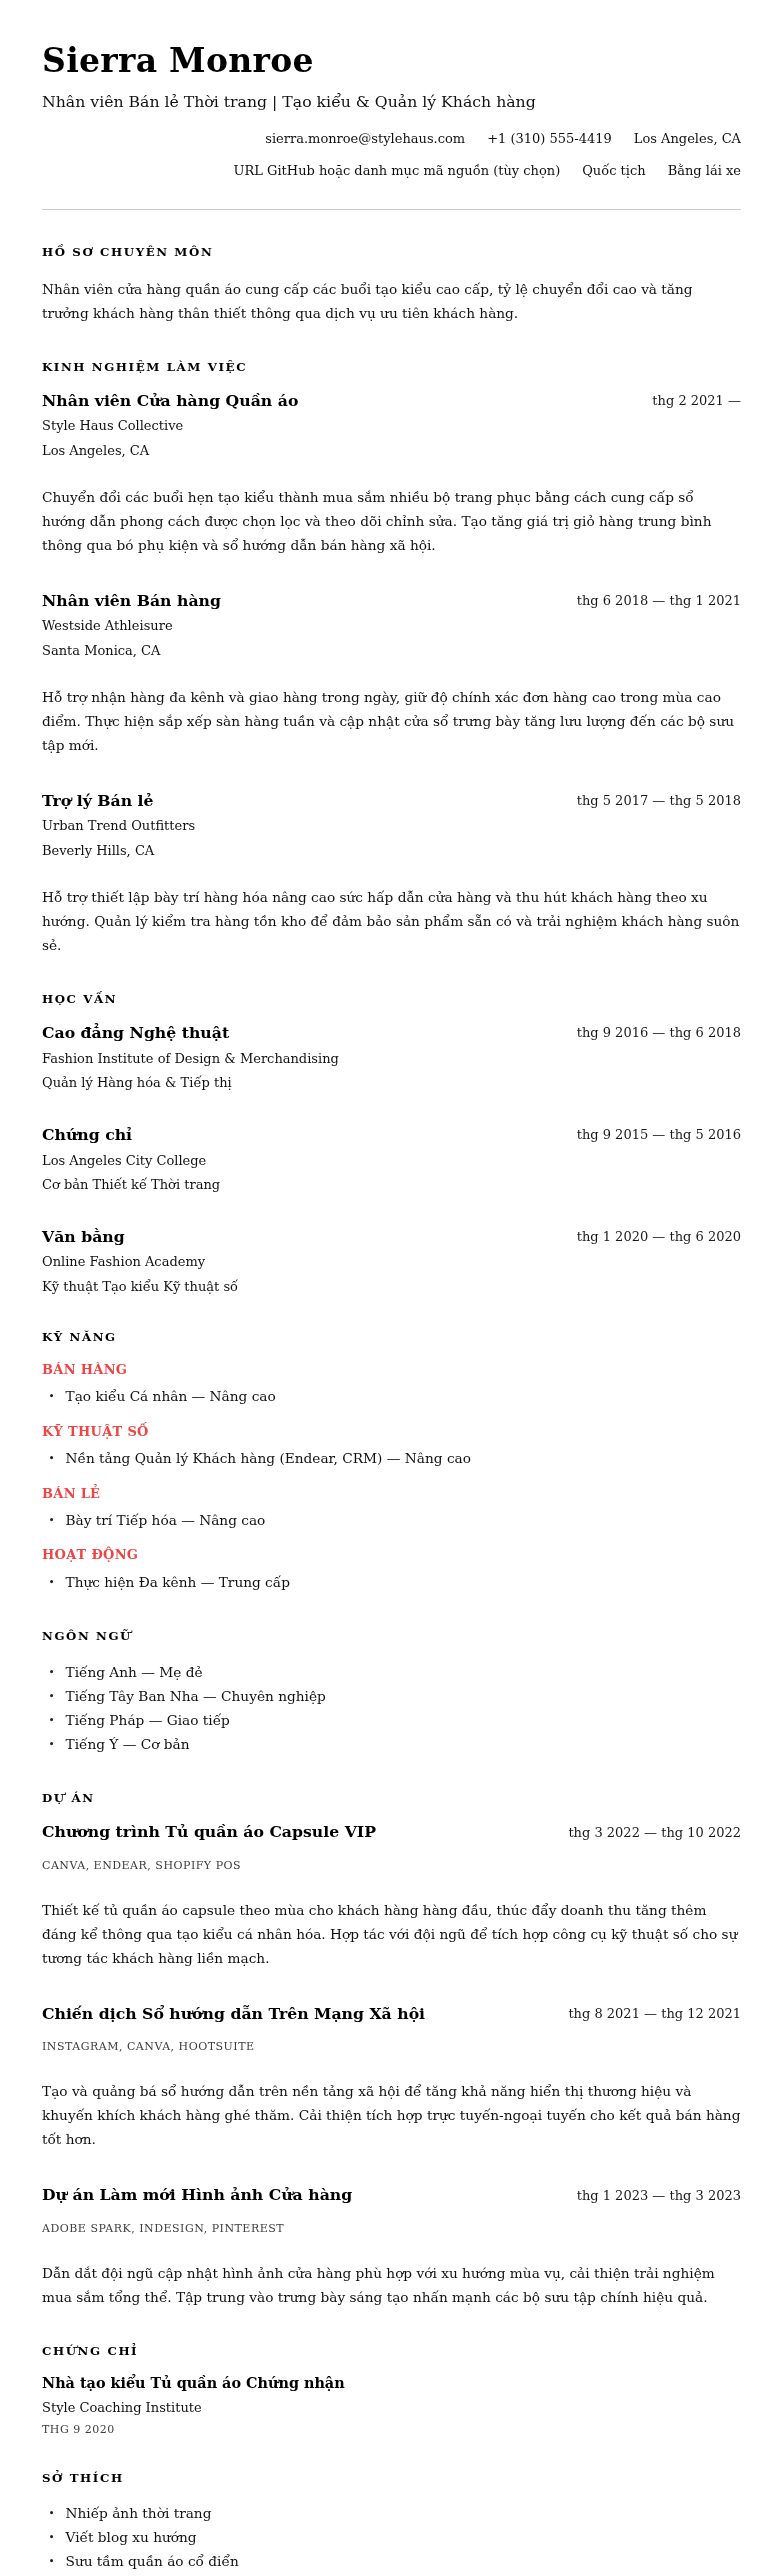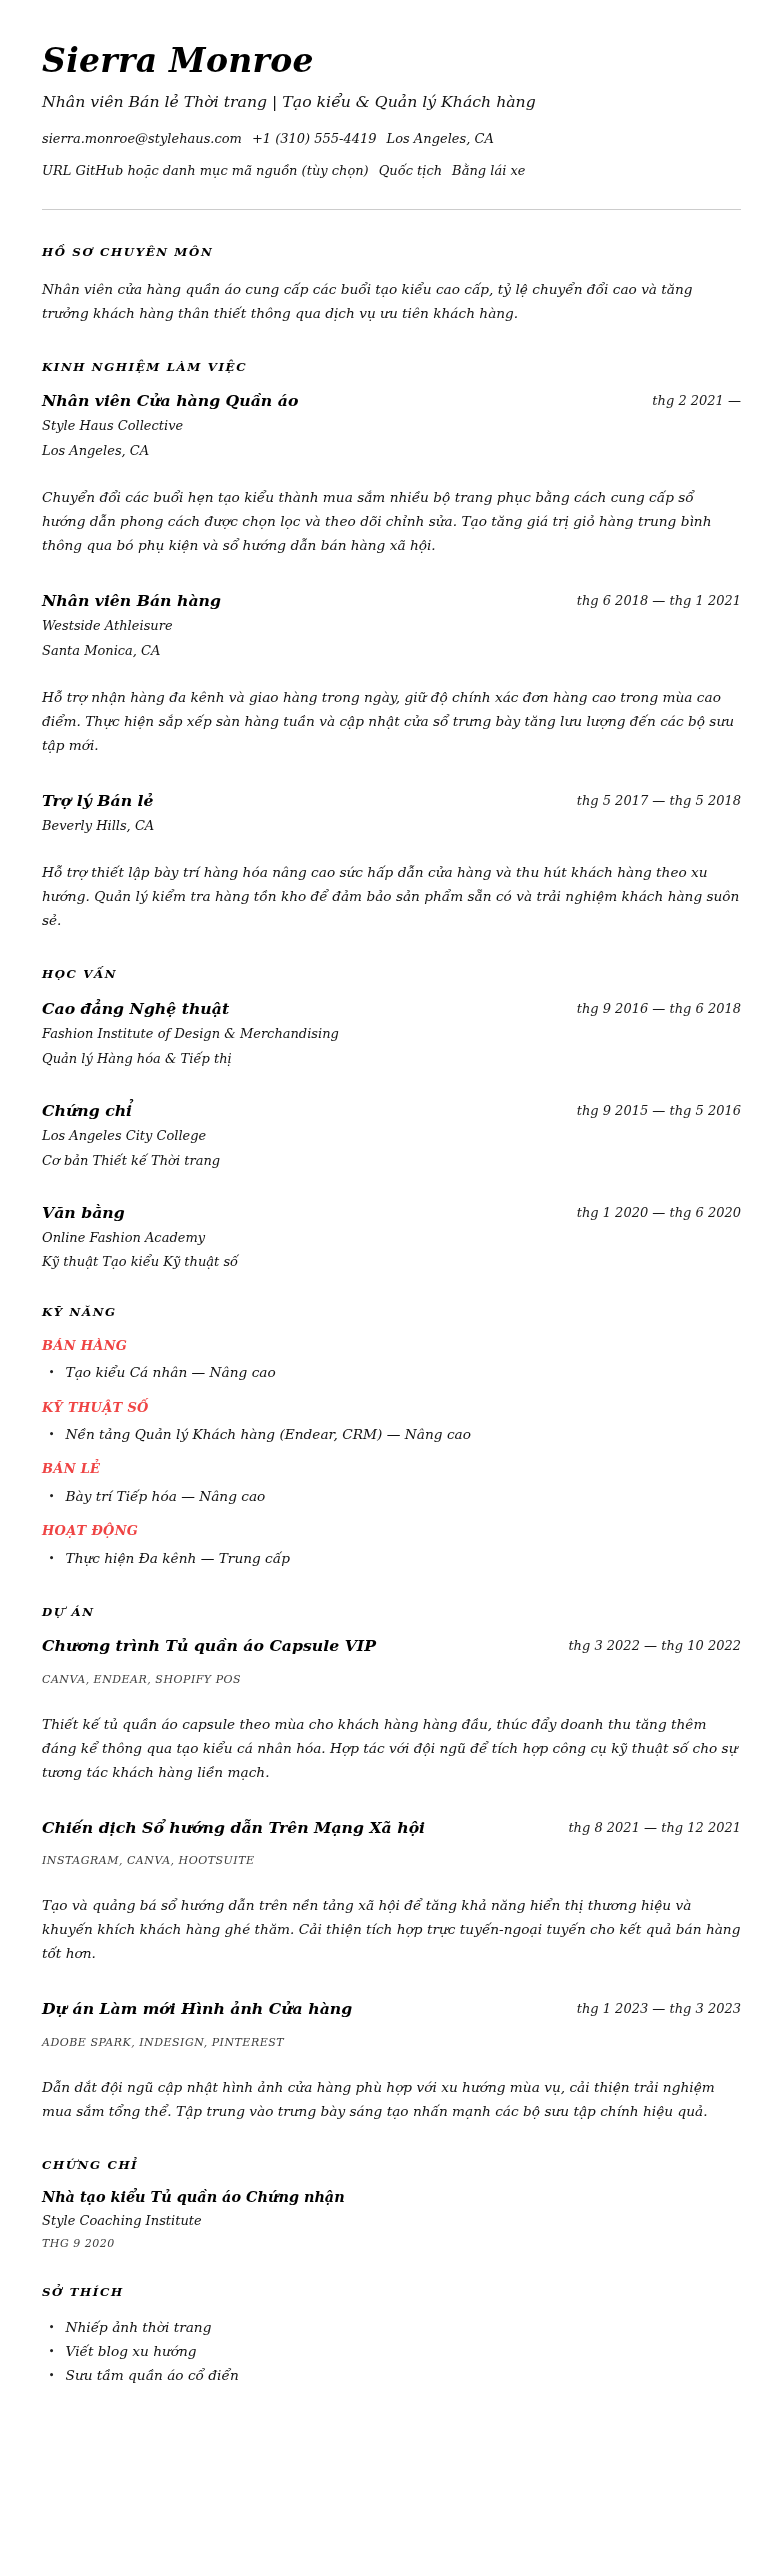--- a/index.html
+++ b/index.html
@@ -12,45 +12,45 @@
     height: 2576px;
     overflow: hidden;
     font-family: "DejaVu Serif", "Liberation Serif", serif;
     color: #111111;
   }
   .page {
     box-sizing: border-box;
     width: 784px;
     height: 2419px;
     padding: 43px 43px 21px 42px;
-    font-style: italic;
   }
   
   .name {
     margin: 0;
     font-size: 33px;
     line-height: 1.1;
     font-weight: bold;
     color: #000000;
     letter-spacing: 0.3px;
   }
   .subtitle {
     margin-top: 13px;
     font-size: 15.7px;
     line-height: 1.3;
   }
   .contact {
     margin-top: 17px;
   }
   .contact-row {
     display: flex;
-    gap: 10px;
+    gap: 22px;
     font-size: 13px;
     line-height: 17px;
     margin-top: 15.7px;
+    justify-content: flex-end;
   }
   .contact-row:first-child { margin-top: 0; }
   hr.rule {
     border: none;
     border-top: 0.7px solid #cccccc;
     margin: 30px 0 0 0;
   }
   
   .section-title {
     margin: 35px 0 0 0;
@@ -201,20 +201,21 @@
       <div class="entry-sub">Westside Athleisure</div>
       <div class="entry-sub">Santa Monica, CA</div>
       <p class="entry-desc">Hỗ trợ nhận hàng đa kênh và giao hàng trong ngày, giữ độ chính xác đơn hàng cao trong mùa cao điểm. Thực hiện sắp xếp sàn hàng tuần và cập nhật cửa sổ trưng bày tăng lưu lượng đến các bộ sưu tập mới.</p>
     </div>
 
     <div class="entry">
       <div class="entry-head">
         <span class="entry-title">Trợ lý Bán lẻ</span>
         <span class="entry-dates">thg 5 2017 — thg 5 2018</span>
       </div>
+      <div class="entry-sub">Urban Trend Outfitters</div>
       <div class="entry-sub">Beverly Hills, CA</div>
       <p class="entry-desc">Hỗ trợ thiết lập bày trí hàng hóa nâng cao sức hấp dẫn cửa hàng và thu hút khách hàng theo xu hướng. Quản lý kiểm tra hàng tồn kho để đảm bảo sản phẩm sẵn có và trải nghiệm khách hàng suôn sẻ.</p>
     </div>
   </section>
 
   <section>
     <h2 class="section-title">HỌC VẤN</h2>
 
     <div class="entry">
       <div class="entry-head">
@@ -269,20 +270,29 @@
     </div>
 
     <div class="skill-group">
       <div class="group-title">HOẠT ĐỘNG</div>
       <ul class="bullets">
         <li>Thực hiện Đa kênh — Trung cấp</li>
       </ul>
     </div>
   </section>
 
+  <section>
+    <h2 class="section-title">NGÔN NGỮ</h2>
+    <ul class="bullets" style="margin-top:17px;">
+      <li>Tiếng Anh — Mẹ đẻ</li>
+      <li>Tiếng Tây Ban Nha — Chuyên nghiệp</li>
+      <li>Tiếng Pháp — Giao tiếp</li>
+      <li>Tiếng Ý — Cơ bản</li>
+    </ul>
+  </section>
 
   <section>
     <h2 class="section-title">DỰ ÁN</h2>
 
     <div class="entry">
       <div class="entry-head">
         <span class="entry-title">Chương trình Tủ quần áo Capsule VIP</span>
         <span class="entry-dates">thg 3 2022 — thg 10 2022</span>
       </div>
       <div class="entry-tools">CANVA, ENDEAR, SHOPIFY POS</div>

